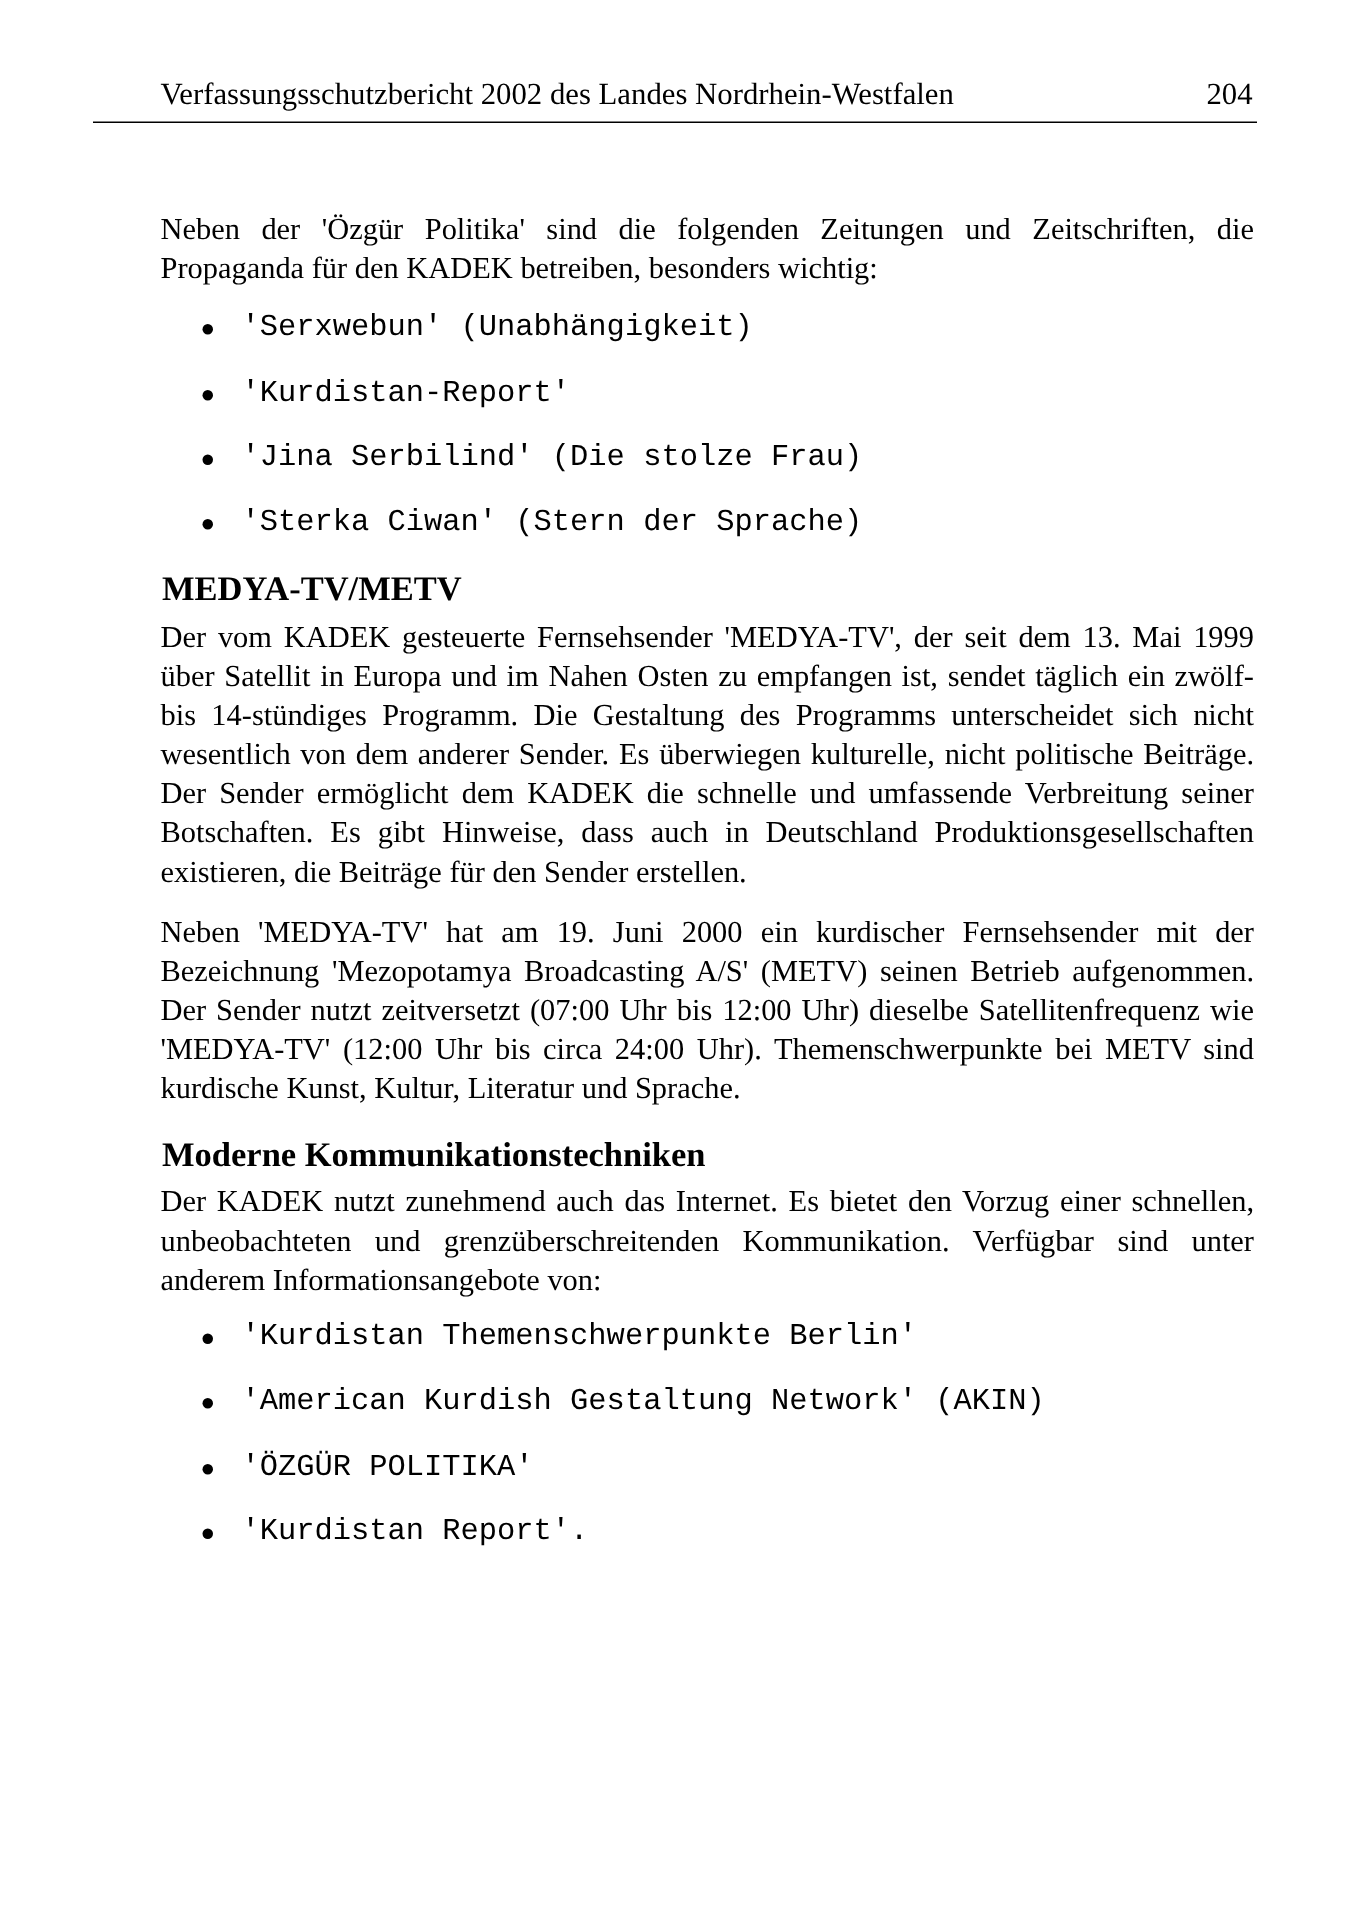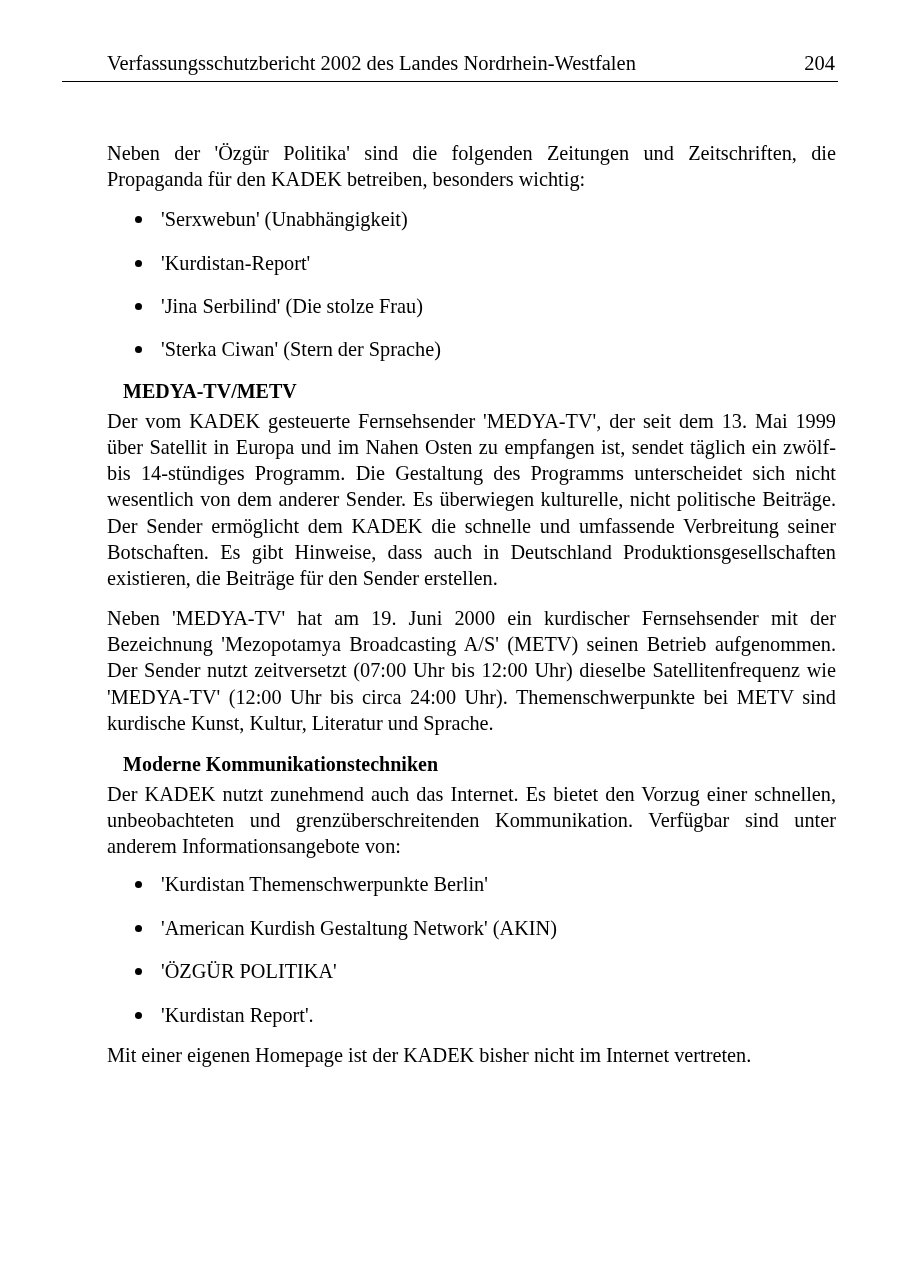--- a/index.html
+++ b/index.html
@@ -43,36 +43,37 @@
     font-size: 20.3px;
     line-height: 1.29;
     text-align: justify;
     margin: 0 0 14px 0;
     text-justify: inter-word;
   }
   p.body.tight {
     margin-bottom: 4px;
   }
   h3.subhead {
-    font-size: 20px;
+    font-size: 23px;
     font-weight: bold;
-    margin: 16px 0 4px 16px;
+    margin: 16px 0 4px 1px;
     line-height: 1.25;
   }
   ul.bullets {
     list-style: none;
     margin: 12px 0 14px 0;
     padding: 0;
   }
   ul.bullets li {
     position: relative;
     font-size: 20.3px;
     line-height: 1.3;
     padding-left: 54px;
     margin-bottom: 17px;
+    font-family: Liberation Mono, monospace;
   }
   ul.bullets li:last-child {
     margin-bottom: 4px;
   }
   ul.bullets li .dot {
     position: absolute;
     left: 28px;
     top: 10px;
     width: 7px;
     height: 7px;
@@ -138,16 +139,15 @@
       <li>
         <span class="dot"></span>
         <span>'ÖZGÜR POLITIKA'</span>
       </li>
       <li>
         <span class="dot"></span>
         <span>'Kurdistan Report'.</span>
       </li>
     </ul>
 
-    <p class="body last-para">Mit einer eigenen Homepage ist der KADEK bisher nicht im Internet vertreten.</p>
 
   </div>
 </div>
 
 </body></html>

